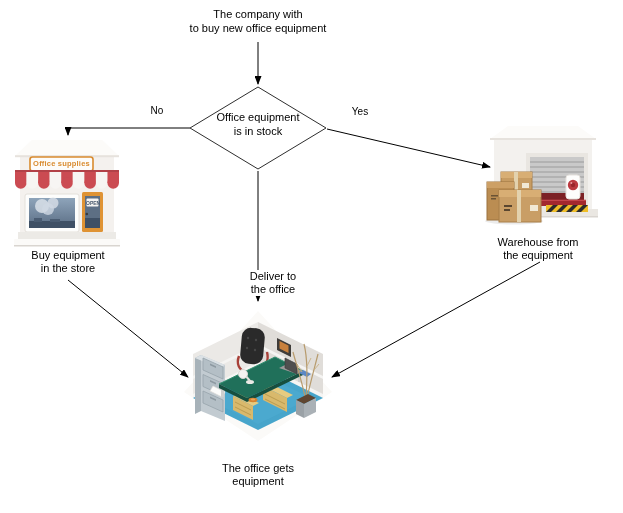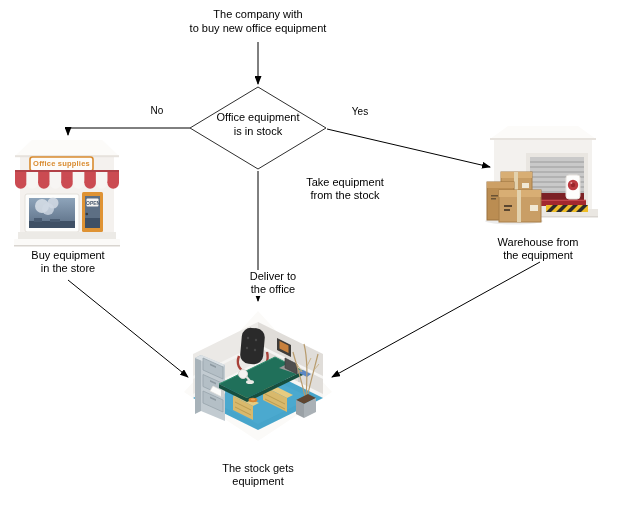--- a/index.html
+++ b/index.html
@@ -245,41 +245,37 @@
 
   <div class="lbl decision-lbl" style="left:198px;top:110px;width:120px">
     <span>Office equipment</span>
     <span>is in stock</span>
   </div>
 
   <div class="lbl small-lbl" style="left:122px;top:105px;width:28px">No</div>
 
   <div class="lbl small-lbl" style="left:324px;top:106px;width:30px">Yes</div>
 
-  <div class="lbl" style="left:292px;top:176px;width:106px">
-    <span>Take equipment</span>
-    <span>from the stock</span>
-  </div>
 
   <div class="lbl" style="left:16px;top:249px;width:104px">
     <span>Buy equipment</span>
     <span>in the store</span>
   </div>
 
   <div class="lbl" style="left:484px;top:236px;width:108px">
     <span>Warehouse from</span>
     <span>the equipment</span>
   </div>
 
   <div class="lbl bg-white" style="left:224px;top:270px;width:98px">
     <span>Deliver to</span>
     <span>the office</span>
   </div>
 
   <div class="lbl" style="left:194px;top:462px;width:128px">
-    <span>The stock gets</span>
+    <span>The office gets</span>
     <span>equipment</span>
   </div>
 
   <div class="sign-text">Office supplies</div>
   <div class="open-text">OPEN</div>
 
 </div>
 
 </body></html>

